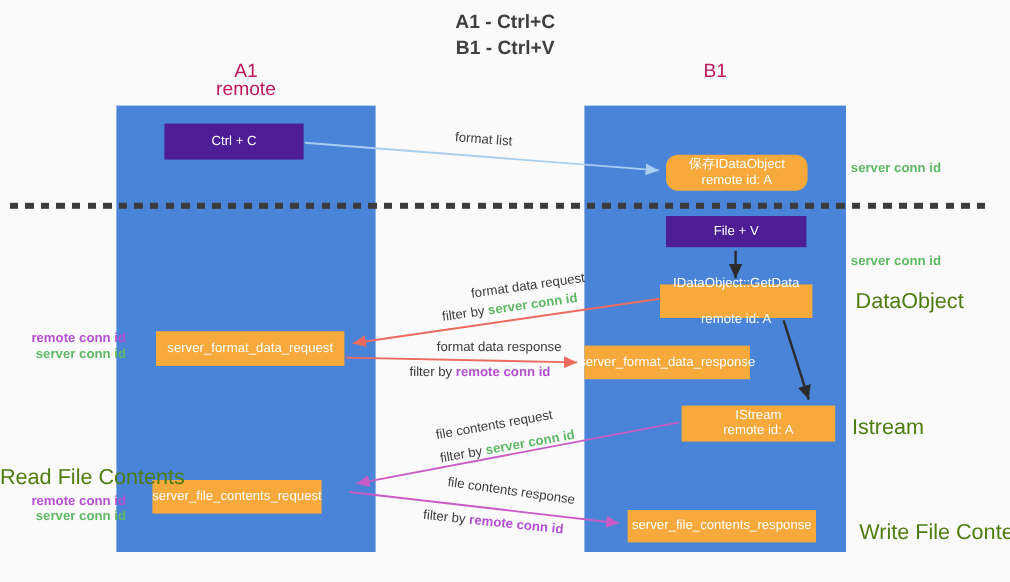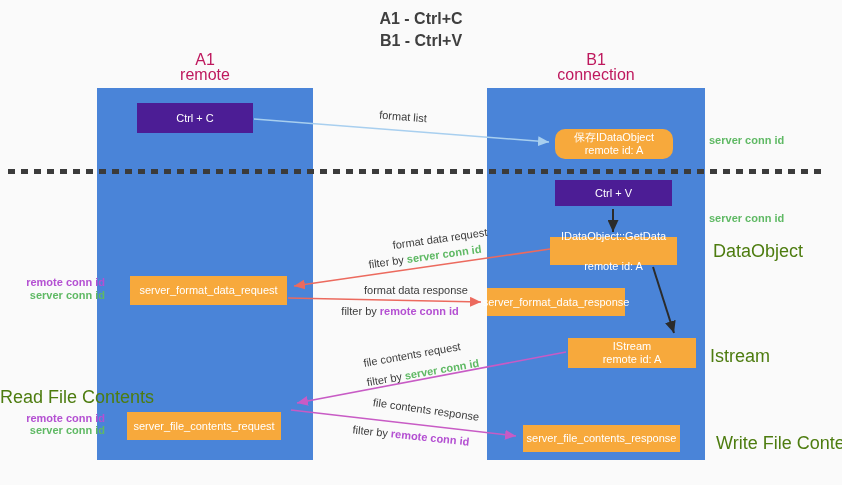--- a/index.html
+++ b/index.html
@@ -51,21 +51,20 @@
     <div>A1 - Ctrl+C</div>
     <div>B1 - Ctrl+V</div>
   </div>
 
   <div class="lane-header" style="left:97px;width:216px;">
     <div>A1</div>
     <div>remote</div>
   </div>
   <div class="lane-header" style="left:487px;width:218px;">
     <div>B1</div>
-    <div>connection</div>
   </div>
 
   <div class="lane" style="left:97px;width:216px;"></div>
   <div class="lane" style="left:487px;width:218px;"></div>
 
   <div class="dotted-line"></div>
 
   <svg class="arrows" width="842" height="485" viewBox="0 0 842 485">
     <defs>
       <marker id="m-blue" markerUnits="userSpaceOnUse" markerWidth="12" markerHeight="10" refX="11" refY="5" orient="auto">
@@ -93,42 +92,42 @@
   <div class="box green" style="left:137px;top:103px;width:116px;height:30px;">
     <div>Ctrl + C</div>
   </div>
 
   <div class="box orange" style="left:555px;top:129px;width:118px;height:30px;border-radius:10px;">
     <div>保存IDataObject</div>
     <div>remote id: A</div>
   </div>
 
   <div class="box green" style="left:555px;top:180px;width:117px;height:26px;">
-    <div>Ctrl + V</div>
+    <div>File + V</div>
   </div>
 
   <div class="box orange" style="left:550px;top:237px;width:127px;height:28px;gap:17px;">
     <div>IDataObject::GetData</div>
     <div>remote id: A</div>
   </div>
 
   <div class="box orange" style="left:130px;top:276px;width:157px;height:29px;">
     <div>server_format_data_request</div>
   </div>
 
   <div class="box orange" style="left:487px;top:288px;width:138px;height:28px;">
     <div>server_format_data_response</div>
   </div>
 
   <div class="box orange" style="left:568px;top:338px;width:128px;height:30px;">
     <div>IStream</div>
     <div>remote id: A</div>
   </div>
 
-  <div class="box orange" style="left:127px;top:412px;width:154px;height:28px;">
+  <div class="box orange" style="left:127px;top:400px;width:141px;height:28px;">
     <div>server_file_contents_request</div>
   </div>
 
   <div class="box orange" style="left:523px;top:425px;width:157px;height:27px;">
     <div>server_file_contents_response</div>
   </div>
 
   <div class="side-label green-text" style="left:709px;top:134px;">server conn id</div>
   <div class="side-label green-text" style="left:709px;top:212px;">server conn id</div>
   <div class="side-label dark" style="left:713px;top:245px;">DataObject</div>

